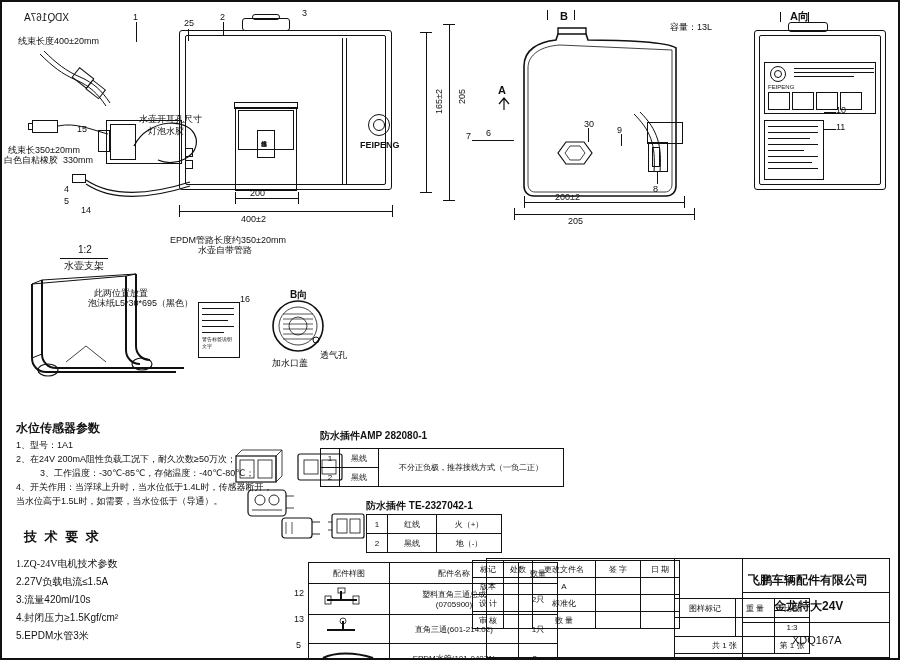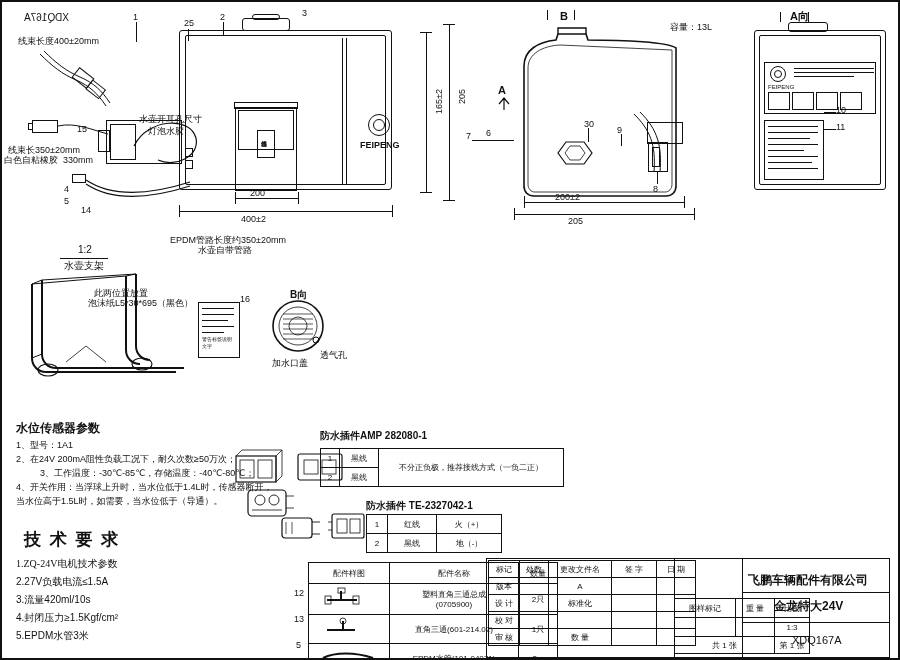--- a/index.html
+++ b/index.html
@@ -7,21 +7,21 @@
        font-family:"Liberation Sans","DejaVu Sans",sans-serif;color:#111;}
   .sheet{position:absolute;inset:0;border:2px solid #111;box-sizing:border-box;}
   .ln{position:absolute;background:#111;}
   .h{height:1px;}
   .v{width:1px;}
   .t{position:absolute;font-size:8px;line-height:1.15;white-space:pre;}
   .t9{font-size:9px;}
   .t10{font-size:10px;}
   .t11{font-size:11px;}
   .t12{font-size:12px;font-weight:bold;}
-  .t13{font-size:17px;font-weight:bold;}
+  .t13{font-size:13px;font-weight:bold;}
   .bold{font-weight:bold;}
   .box{position:absolute;border:1px solid #111;box-sizing:border-box;}
   .box2{position:absolute;border:1.5px solid #111;box-sizing:border-box;}
   .rot90{transform:rotate(-90deg);transform-origin:left top;}
   table.grid{border-collapse:collapse;position:absolute;}
   table.grid td{border:1px solid #111;font-size:8px;padding:1px 2px;
                 text-align:center;vertical-align:middle;}
   .fp{position:absolute;border:1.5px solid #111;border-radius:50%;
       width:22px;height:22px;box-sizing:border-box;}
   .fpi{position:absolute;left:4px;top:4px;width:12px;height:12px;
@@ -387,21 +387,21 @@
     </tbody>
       </table>
     <div class="t t9" style="left:292px;top:586px;">12</div>
     <div class="t t9" style="left:292px;top:612px;">13</div>
     <div class="t t9" style="left:294px;top:638px;">5</div>
   </div>
 
   <div>
     <div class="box2" style="left:484px;top:556px;width:404px;height:100px;"></div>
 
-    <table class="grid" style="left:486px;top:558px;">
+    <table class="grid" style="left:470px;top:558px;">
       <tbody>
           <tr>
         <td style="width:26px;height:14px;">标记</td>
         <td style="width:24px;">处数</td>
         <td style="width:58px;">更改文件名</td>
         <td style="width:40px;">签 字</td>
         <td style="width:34px;">日 期</td>
       </tr>
       <tr>
         <td style="height:14px;">版本</td>
@@ -411,27 +411,20 @@
         <td></td>
       </tr>
       <tr>
         <td style="height:14px;">设 计</td>
         <td></td>
         <td>标准化</td>
         <td></td>
         <td></td>
       </tr>
       <tr>
-        <td style="height:14px;">校 对</td>
-        <td></td>
-        <td></td>
-        <td></td>
-        <td></td>
-      </tr>
-      <tr>
         <td style="height:14px;">审 核</td>
         <td></td>
         <td>数 量</td>
         <td></td>
         <td></td>
       </tr>
     </tbody>
       </table>
 
     <table class="grid" style="left:672px;top:558px;">

